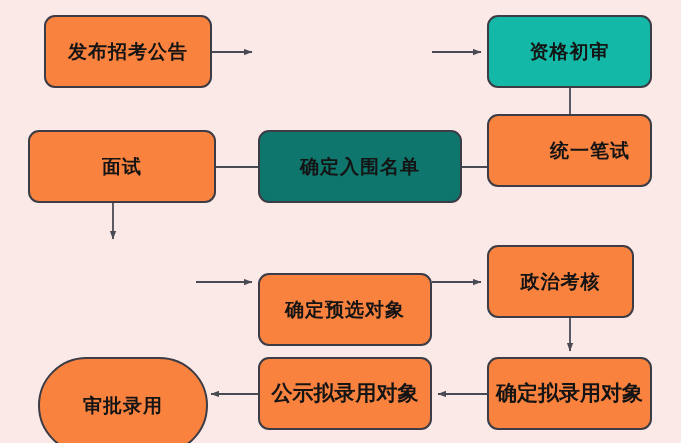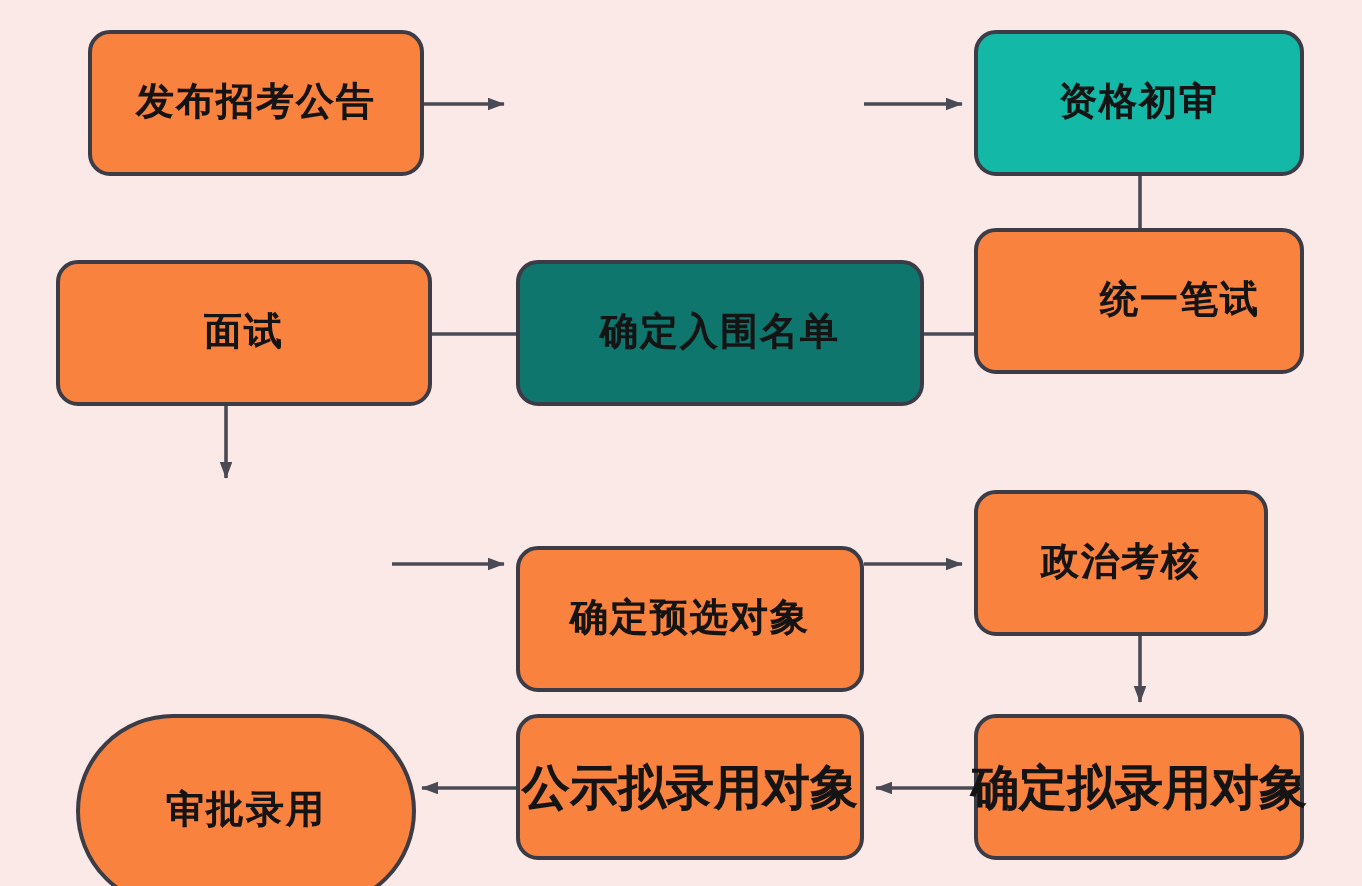--- a/index.html
+++ b/index.html
@@ -46,21 +46,21 @@
     font-family: "DejaVu Sans", "Liberation Sans", sans-serif;
     font-size: 19px;
     font-weight: 600;
     letter-spacing: 1px;
     line-height: 1;
     white-space: nowrap;
     user-select: none;
   }
   .node-label.tight {
     letter-spacing: 0px;
-    font-size: 24px;
+    font-size: 21px;
   }
 </style>
 </head>
 <body>
 
 <div id="flowchart-root">
 
   <svg class="svg-layer" viewBox="0 0 681 443" width="681" height="443" xmlns="http://www.w3.org/2000/svg">
     <defs>
       <marker id="arrowhead" markerWidth="9" markerHeight="9" refX="8.2" refY="3.2" orient="auto" markerUnits="userSpaceOnUse">

